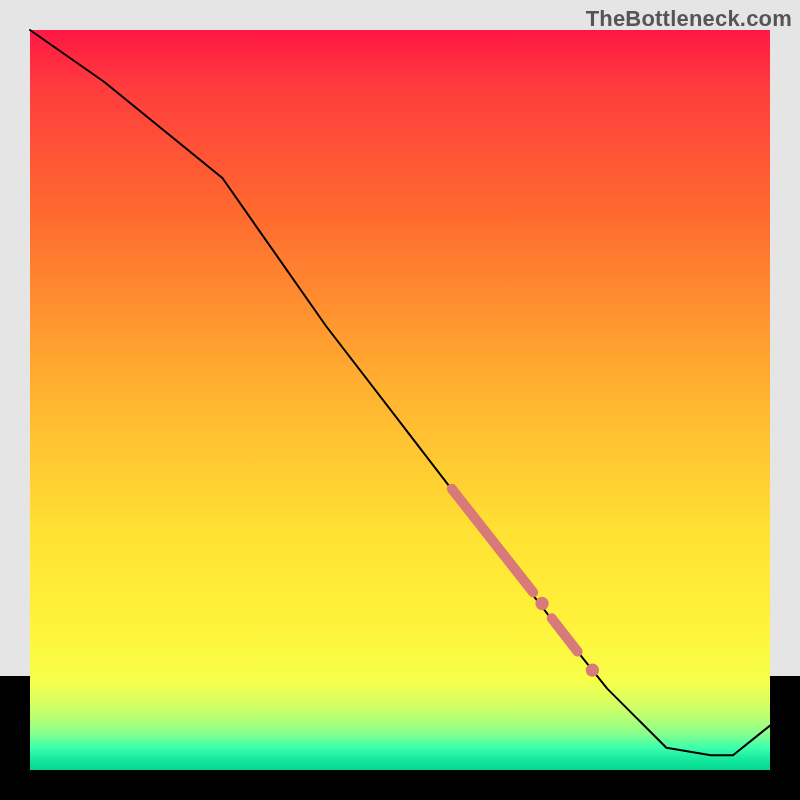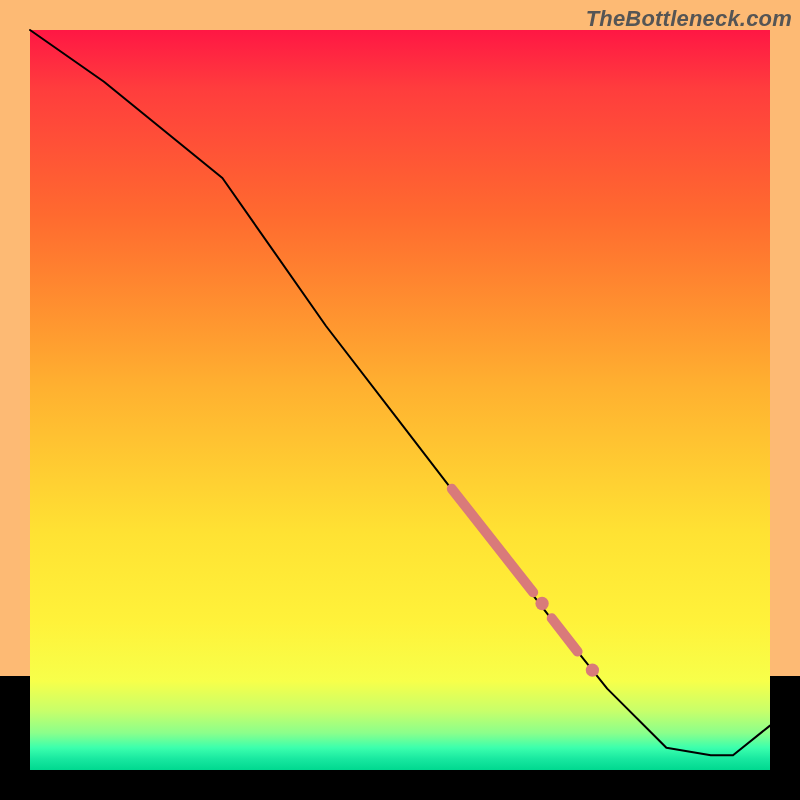--- a/index.html
+++ b/index.html
@@ -8,22 +8,21 @@
     width: 800px;
     height: 800px;
     background: #000;
     font-family: Arial, Helvetica, sans-serif;
     overflow: hidden;
   }
   .frame {
     position: relative;
     width: 800px;
     height: 676px;
-    background: #fdba74;
-    font-style: italic;
+    background: #e5e5e5;
   }
   .plot-area {
     position: absolute;
     left: 30px;
     top: 30px;
     width: 740px;
     height: 740px;
   }
   .gradient-bg {
     position: absolute;

